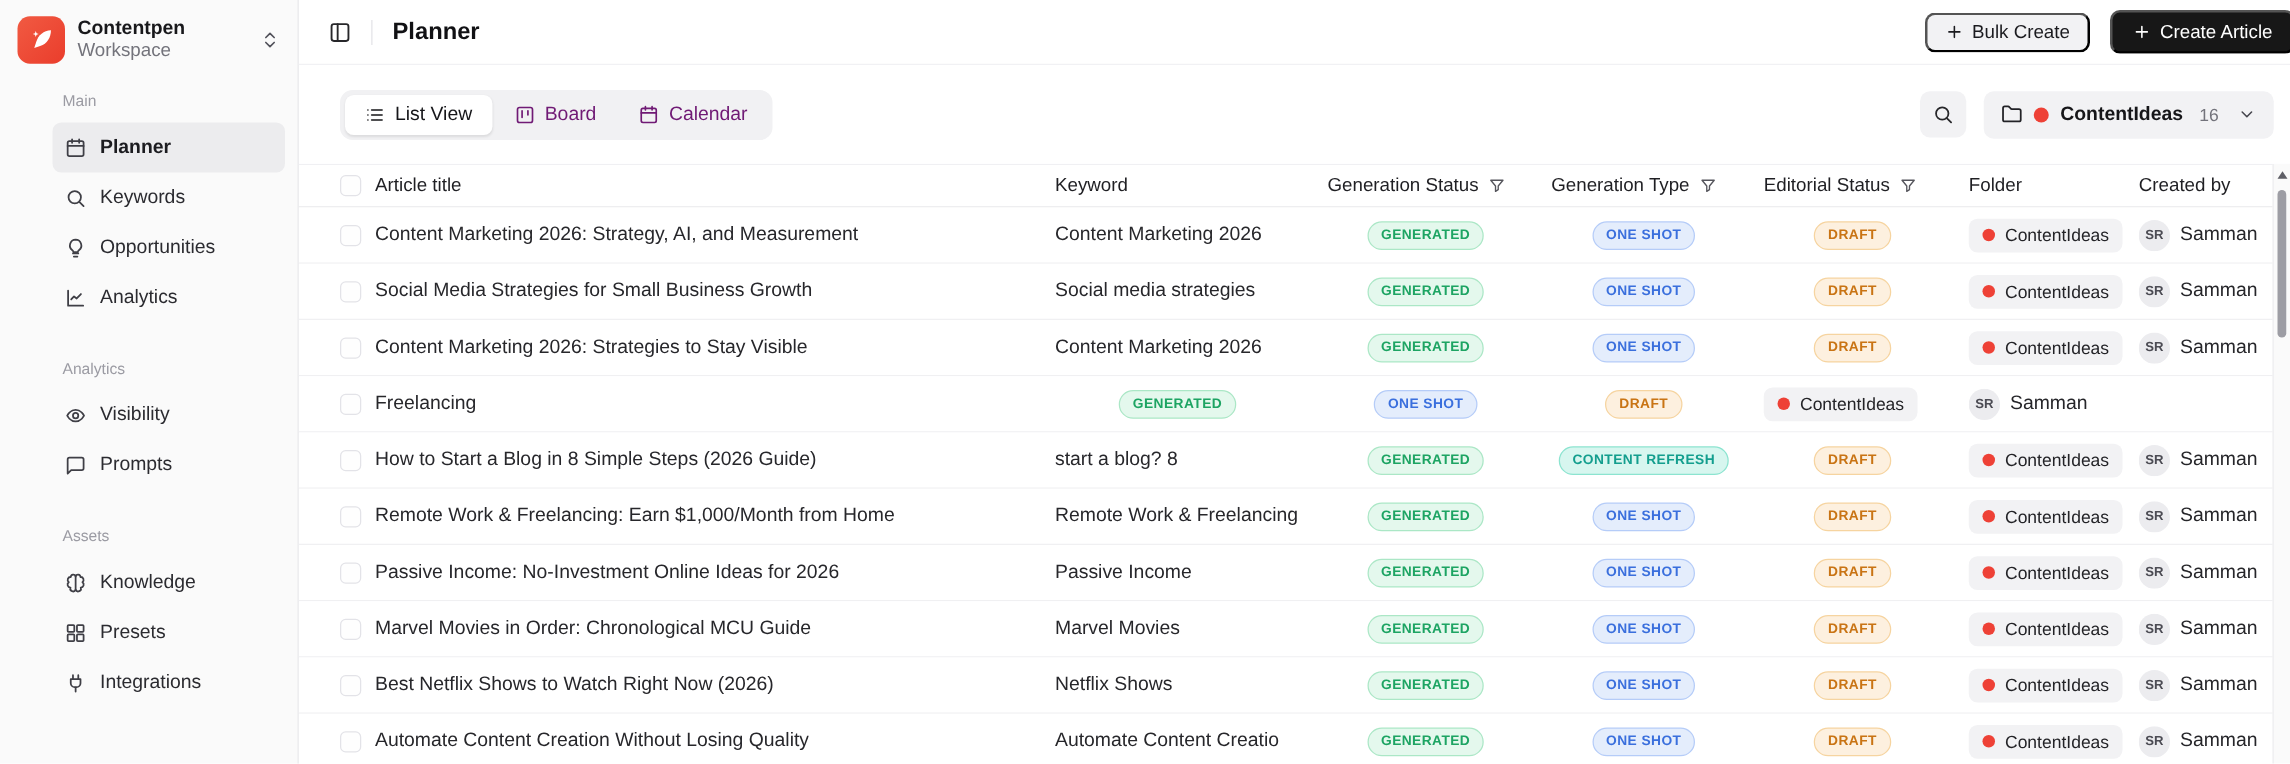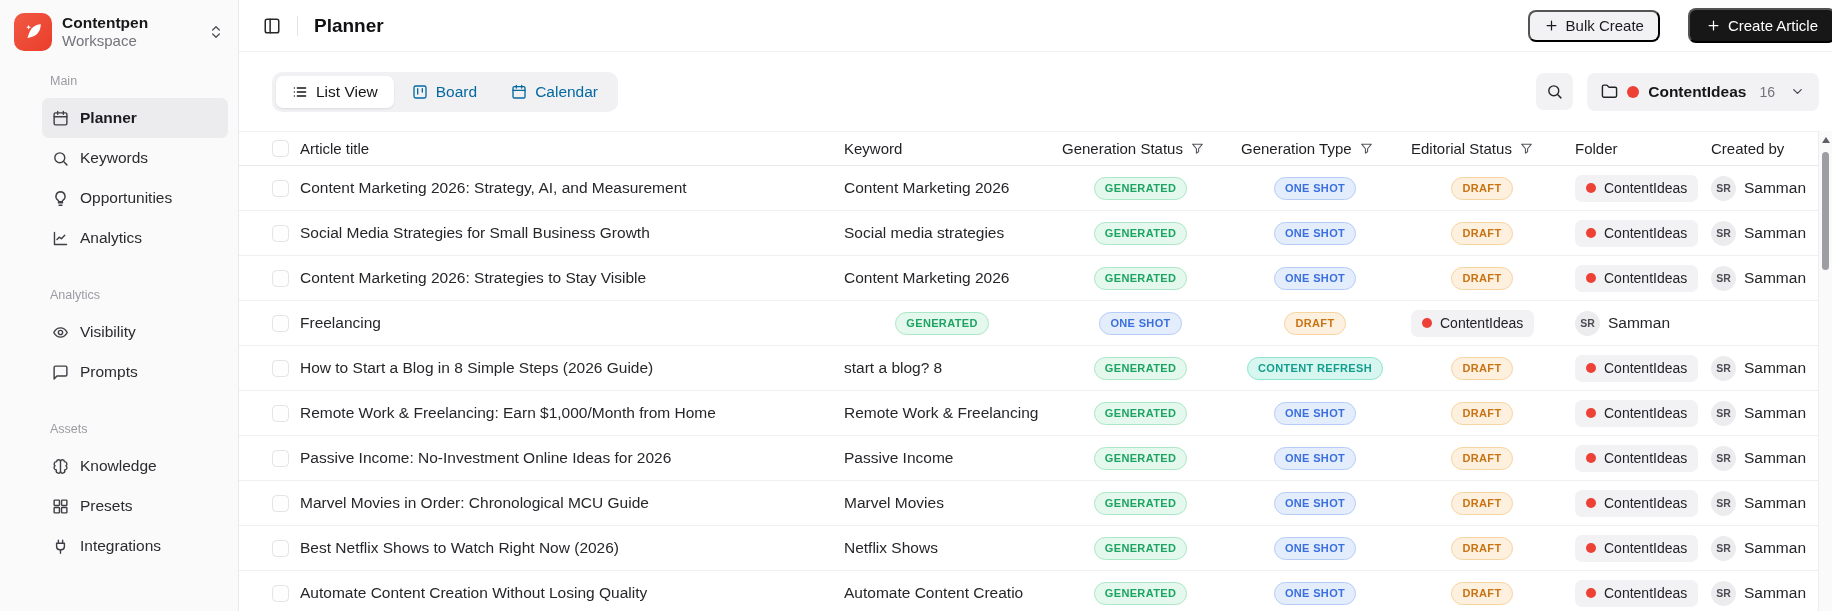--- a/index.html
+++ b/index.html
@@ -31,32 +31,32 @@
 
   
   .main { flex:1; display:flex; flex-direction:column; min-width:0; position:relative; }
 
   .top-header { height:52px; display:flex; align-items:center; padding-left:24px;
     border-bottom:1px solid #f1f1f4; }
   .panel-btn { display:flex; color:#27272a; cursor:pointer; }
   .panel-btn svg { width:18px; height:18px; }
   .hdr-divider { width:1px; height:20px; background:#e4e4e8; margin:0 16px; }
   .page-title { font-size:19px; font-weight:700; color:#111114; }
-  .hdr-actions { margin-left:auto; display:flex; align-items:center; gap:28px; }
+  .hdr-actions { margin-left:auto; display:flex; align-items:center; gap:16px; }
   .btn { display:inline-flex; align-items:center; gap:7px; border-radius:8px;
     font-size:15px; font-weight:500; cursor:pointer; white-space:nowrap; }
   .btn svg { width:15px; height:15px; }
   .btn-bulk { background:#f2f2f4; color:#1b1b1f; height:32px; padding:0 14px; }
   .btn-create { background:#171717; color:#fff; height:35px; padding:0 16px; margin-right:-4px; }
 
   .toolbar { height:79px; display:flex; align-items:center; padding:0 13px 0 33px; }
   .segmented { display:flex; align-items:center; background:#f1f1f3; border-radius:10px;
     padding:4px; height:40px; gap:2px; }
   .tab { display:flex; align-items:center; gap:8px; height:32px; padding:0 16px;
-    border-radius:7px; font-size:15.5px; color:#0369a1; cursor:pointer; white-space:nowrap; }
+    border-radius:7px; font-size:15.5px; color:#701a75; cursor:pointer; white-space:nowrap; }
   .tab.active { background:#fff; color:#161619; font-weight:400; box-shadow:0 1px 2px rgba(0,0,0,.09); }
   .tab .t-icon { display:flex; }
   .tab .t-icon svg { width:16px; height:16px; }
   .toolbar-right { margin-left:auto; display:flex; align-items:center; gap:14px; }
   .icon-btn { width:37px; height:37px; border-radius:8px; background:#f2f2f4;
     display:flex; align-items:center; justify-content:center; color:#27272a; cursor:pointer; }
   .icon-btn svg { width:17px; height:17px; }
   .folder-select { display:flex; align-items:center; gap:9px; height:38px; background:#f2f2f4;
     border-radius:8px; padding:0 14px; cursor:pointer; }
   .folder-select .f-icon { display:flex; color:#222226; }

